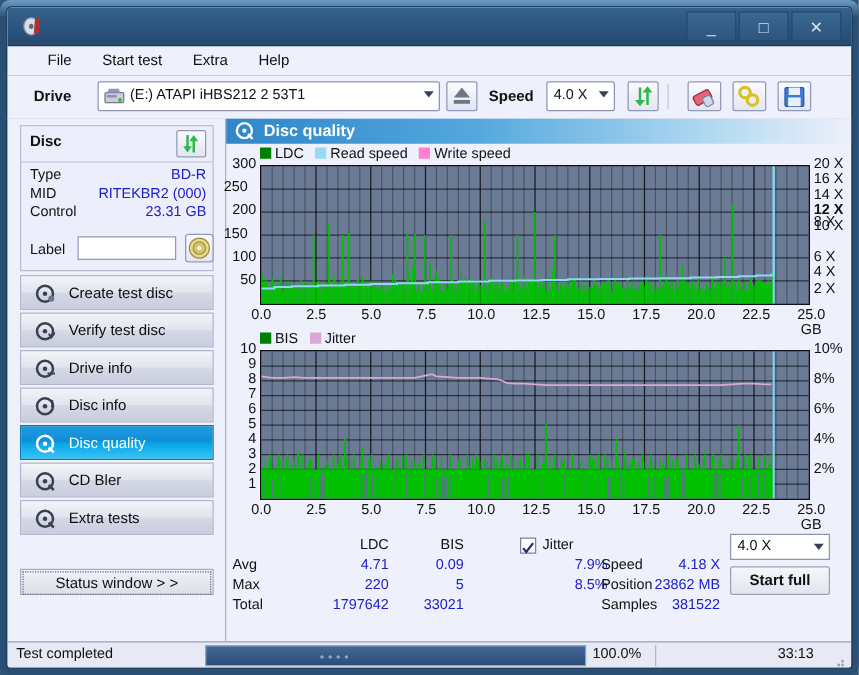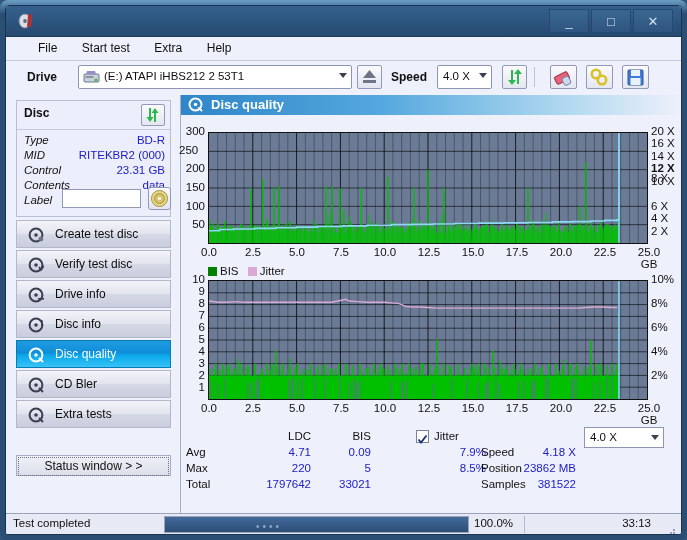--- a/index.html
+++ b/index.html
@@ -100,21 +100,21 @@
     background:#edeefb;border:1px solid #b9bed6;box-sizing:border-box;
   }
   #discHdr{position:absolute;left:7px;top:5px;font-size:12px;font-weight:bold;color:#111;}
   #discRefresh{
     position:absolute;right:5px;top:3px;width:24px;height:22px;
     background:linear-gradient(180deg,#fafbfe,#e3e5f0);
     border:1px solid #9199b6;border-radius:2px;box-sizing:border-box;
   }
   #discSep{position:absolute;left:0;right:0;top:28px;height:1px;background:#c5c9de;}
   .drow{position:absolute;left:7px;width:141px;height:15px;font-size:11.5px;}
-  .dkey{position:absolute;left:0;top:0;color:#111;font-style:italic;}
+  .dkey{position:absolute;left:0;top:0;color:#111;}
   .dval{position:absolute;right:0;top:0;color:#2020c8;text-align:right;}
   #labelField{
     position:absolute;left:45px;top:88px;width:79px;height:19px;
     background:#fff;border:1px solid #9199b6;box-sizing:border-box;
   }
   #labelCdBtn{
     position:absolute;left:131px;top:86px;width:23px;height:23px;
     background:linear-gradient(180deg,#fafbfe,#e3e5f0);
     border:1px solid #9199b6;border-radius:3px;box-sizing:border-box;
   }
@@ -292,24 +292,20 @@
             <span class="dval">BD-R</span>
           </div>
           <div class="drow" style="top:48px">
             <span class="dkey">MID</span>
             <span class="dval">RITEKBR2 (000)</span>
           </div>
           <div class="drow" style="top:63px">
             <span class="dkey">Control</span>
             <span class="dval">23.31 GB</span>
           </div>
-          <div class="drow" style="top:78px">
-            <span class="dkey">Contents</span>
-            <span class="dval">data</span>
-          </div>
           <div class="drow" style="top:93px;width:40px">
             <span class="dkey">Label</span>
           </div>
           <input id="labelField" type="text" placeholder="" style="">
           <div id="labelCdBtn">
             <svg width="21" height="21" viewBox="0 0 21 21">
               <circle cx="10.5" cy="10.5" r="8" fill="#e8d98a" stroke="#9e8f44"></circle>
               <circle cx="10.5" cy="10.5" r="5" fill="#d4c36b" stroke="#a8963f"></circle>
               <circle cx="10.5" cy="10.5" r="1.8" fill="#f7f2d8"></circle>
             </svg>
@@ -400,20 +396,25 @@
             <svg width="15" height="15" viewBox="0 0 16 16">
                 <circle cx="8" cy="8" r="6.4" fill="none" stroke="#ffffff" stroke-width="2"></circle>
                 <circle cx="8" cy="8" r="1.8" fill="#ffffff"></circle>
                 <path d="M11 11 L15 15" stroke="#ffffff" stroke-width="2"></path>
               </svg>
           </span>
           <span id="dqHdrText">Disc quality</span>
         </div>
 
         <div class="chart" id="chart1" style="left:0;top:22px;width:500px;height:140px;">
+          <div class="legend" style="left:27px;top:0px;">
+            <span class="lgswatch" style="background:#008000"></span><span>LDC</span>
+            <span class="lgswatch" style="background:#9ad9f2;margin-left:6px"></span><span>Read speed</span>
+            <span class="lgswatch" style="background:#ff7fd4;margin-left:6px"></span><span>Write speed</span>
+          </div>
           <div class="plot" id="plot1" style="left:27px;top:15px;width:440px;height:112px;">
             <svg id="svg1" width="438" height="110" viewBox="0 0 438 110" preserveAspectRatio="none">
                 <line x1="8.76" y1="0" x2="8.76" y2="110" stroke="rgba(0,0,0,0.30)" stroke-width="1"></line>
                 <line x1="17.52" y1="0" x2="17.52" y2="110" stroke="rgba(0,0,0,0.30)" stroke-width="1"></line>
                 <line x1="26.279999999999998" y1="0" x2="26.279999999999998" y2="110" stroke="rgba(0,0,0,0.30)" stroke-width="1"></line>
                 <line x1="35.04" y1="0" x2="35.04" y2="110" stroke="rgba(0,0,0,0.30)" stroke-width="1"></line>
                 <line x1="43.800000000000004" y1="0" x2="43.800000000000004" y2="110" stroke="rgba(0,0,0,0.78)" stroke-width="1"></line>
                 <line x1="52.559999999999995" y1="0" x2="52.559999999999995" y2="110" stroke="rgba(0,0,0,0.30)" stroke-width="1"></line>
                 <line x1="61.32000000000001" y1="0" x2="61.32000000000001" y2="110" stroke="rgba(0,0,0,0.30)" stroke-width="1"></line>
                 <line x1="70.08" y1="0" x2="70.08" y2="110" stroke="rgba(0,0,0,0.30)" stroke-width="1"></line>
@@ -967,21 +968,21 @@
                   <line x1="409" y1="110" x2="409" y2="92.4" stroke="#00c000" stroke-width="1.4"></line>
                 </g>
                 <path d="M0,97.77777777777777 L10.512,97.77777777777777 L10.512,96.55555555555556 L24.528,96.55555555555556 L24.528,95.94444444444444 L45.55200000000001,95.94444444444444 L45.55200000000001,95.33333333333333 L66.576,95.33333333333333 L66.576,94.72222222222223 L87.60000000000001,94.72222222222223 L87.60000000000001,94.11111111111111 L108.624,94.11111111111111 L108.624,93.5 L133.152,93.5 L133.152,92.88888888888889 L157.68,92.88888888888889 L157.68,92.27777777777777 L182.20800000000003,92.27777777777777 L182.20800000000003,91.66666666666667 L203.232,91.66666666666667 L203.232,91.36111111111111 L224.256,91.36111111111111 L224.256,91.05555555555556 L245.28000000000003,91.05555555555556 L245.28000000000003,90.44444444444444 L269.808,90.44444444444444 L269.808,90.13888888888889 L294.336,90.13888888888889 L294.336,89.83333333333334 L318.864,89.83333333333334 L318.864,89.52777777777777 L343.392,89.52777777777777 L343.392,88.91666666666666 L364.41600000000005,88.91666666666666 L364.41600000000005,88.61111111111111 L381.936,88.61111111111111 L381.936,88 L395.952,88 L395.952,87.38888888888889 L408.216,87.38888888888889 L408.216,86.77777777777777 L409.96799999999996,86.77777777777777 L409.96799999999996,0" fill="none" stroke="#8fd8f5" stroke-width="1.6"></path>
                 <line x1="409.96799999999996" y1="0" x2="409.96799999999996" y2="110" stroke="#7fd6f5" stroke-width="1.6"></line>
               </svg>
           </div>
           <div id="c1yticks">
               <span class="axlabel" style="left: -2px; top: 8px; width: 26px; text-align: right;">300</span>
               <span class="axlabel" style="left: -2px; top: 26.6667px; width: 26px; text-align: left;">250</span>
               <span class="axlabel" style="left: -2px; top: 45.3333px; width: 26px; text-align: right;">200</span>
-              <span class="axlabel" style="left: -2px; top: 64px; width: 26px; text-align: right;">150</span>
+              <span class="axlabel" style="left: -2px; top: 64px; width: 26px; ">150</span>
               <span class="axlabel" style="left: -2px; top: 82.6667px; width: 26px; text-align: right;">100</span>
               <span class="axlabel" style="left: -2px; top: 101.333px; width: 26px; text-align: right;">50</span>
             </div>
           <div id="c1y2ticks">
               <span class="axlabel" style="left: 470px; top: 8px; width: 30px; text-align: left;">20 X</span>
               <span class="axlabel" style="left: 470px; top: 20.4444px; width: 30px; text-align: left;">16 X</span>
               <span class="axlabel" style="left: 470px; top: 32.8889px; width: 30px; text-align: left;">14 X</span>
               <span class="axlabel" style="left: 470px; top: 45.3333px; width: 30px; text-align: left; font-weight: bold;">12 X</span>
               <span class="axlabel" style="left: 470px; top: 57.7778px; width: 30px; text-align: left;">10 X</span>
               <span class="axlabel" style="left: 470px; top: 55px; width: 30px; text-align: left;">8 X</span>
@@ -1356,20 +1357,21 @@
           <span class="sv" style="left:340px;top:19px;width:55px">4.18 X</span>
           <span class="st" style="left:300px;top:35px">Position</span>
           <span class="sv" style="left:330px;top:35px;width:65px">23862 MB</span>
           <span class="st" style="left:300px;top:51px">Samples</span>
           <span class="sv" style="left:330px;top:51px;width:65px">381522</span>
 
           <div id="speedCombo2">
             <span style="position:absolute;left:5px;top:3px;font-size:11.5px;color:#111">4.0 X</span>
             <span class="comboArrow" style="top:7px"></span>
           </div>
+          <div class="bigbtn" id="startFull">Start full</div>
         </div>
       </div>
     </div>
 
     <div id="statusbar">
       <span id="sbText">Test completed</span>
       <div id="sbProgWrap">
         <div id="sbProg"></div>
         <div id="sbDots">••••</div>
       </div>

